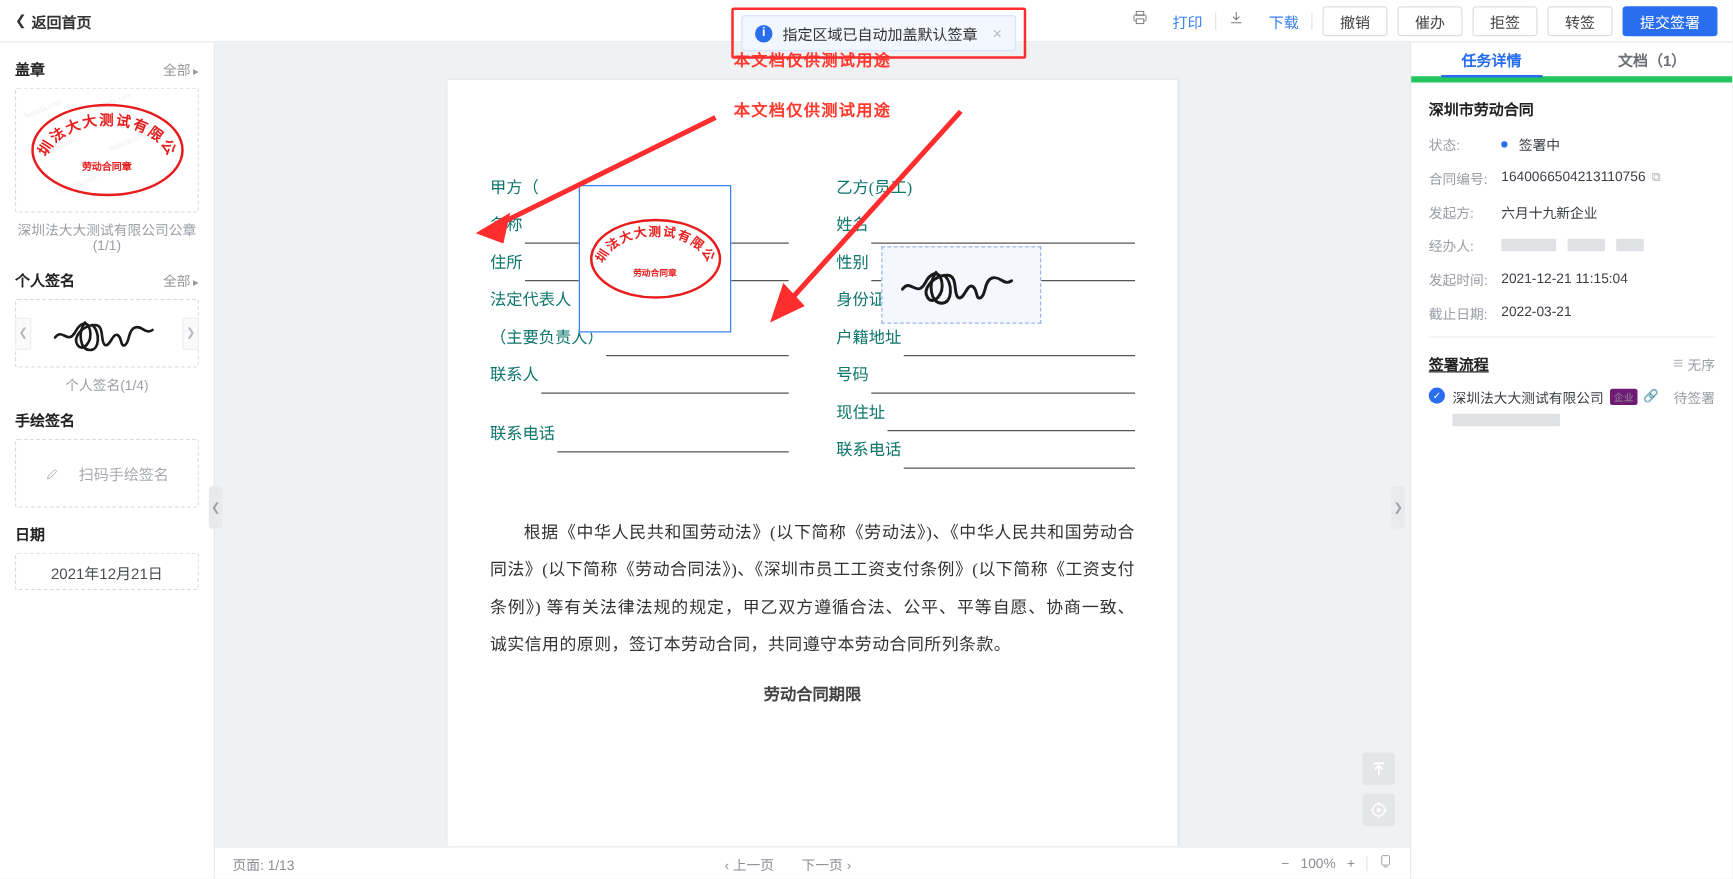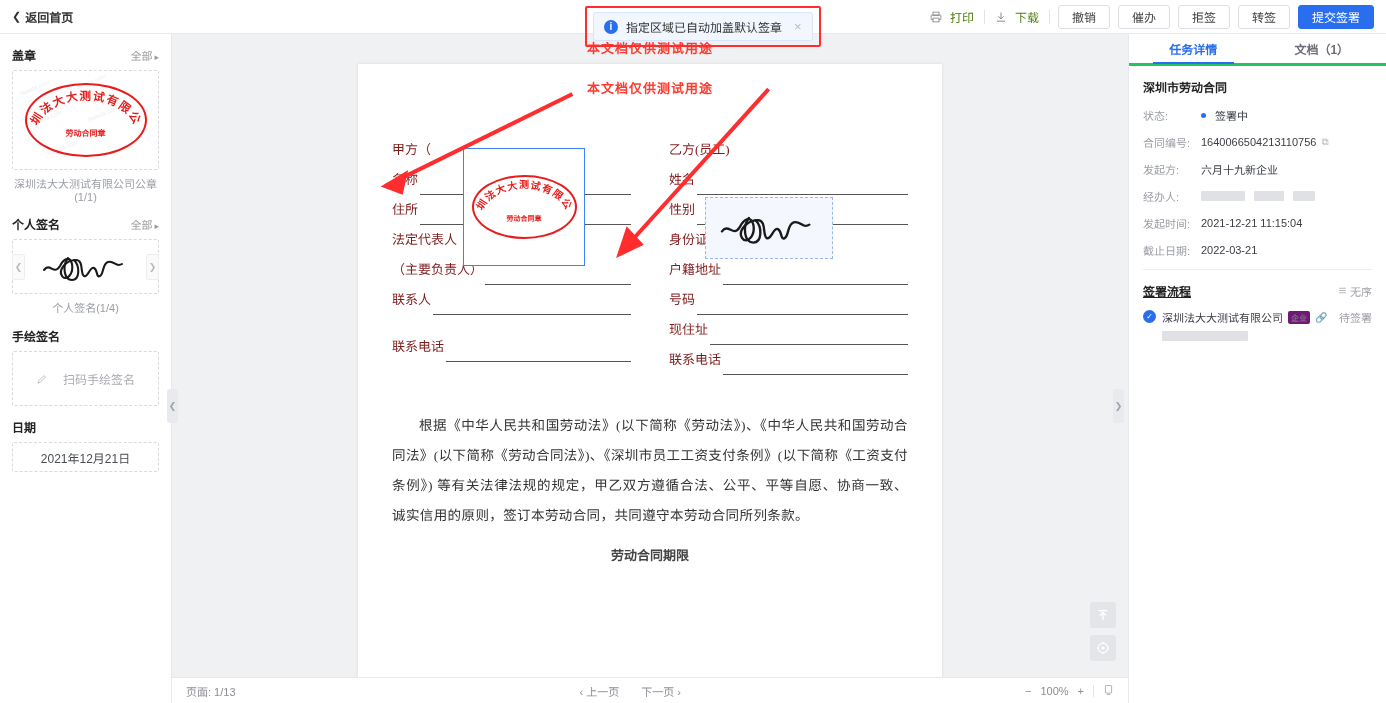--- a/index.html
+++ b/index.html
@@ -14,21 +14,21 @@
   
   .topbar {
     height: 34px; min-height: 34px; background: #fff; border-bottom: 1px solid #e8e9ec;
     display: flex; align-items: center; justify-content: space-between; padding: 0 12px;
     position: relative; z-index: 40;
   }
   .back-home { display: flex; align-items: center; gap: 4px; font-size: 12px; color: #333; font-weight: bold; cursor: pointer; }
   .back-home .chev { font-size: 11px; font-weight: normal; }
 
   .top-actions { display: flex; align-items: center; gap: 0; }
-  .icon-action { display: flex; align-items: center; gap: 8px; font-size: 12px; color: #4d7c0f; padding: 0 10px; cursor: pointer; }
+  .icon-action { display: flex; gap: 20px; font-size: 12px; color: #3b82f6; padding: 0 10px; cursor: pointer; }
   .tb-sep { width: 1px; height: 14px; background: #e2e3e6; }
   .btn {
     height: 24px; min-width: 52px; padding: 0 12px; font-size: 12px; border-radius: 3px;
     display: flex; align-items: center; justify-content: center; cursor: pointer;
     border: 1px solid #dcdfe6; background: #fff; color: #444; margin-left: 8px;
   }
   .btn.primary { background: #2a6ef0; border-color: #2a6ef0; color: #fff; font-weight: normal; min-width: 76px; }
 
   
   .notif-wrap {
@@ -95,21 +95,21 @@
   .watermark-top {
     position: absolute; top: 4px; left: 0; right: 0; text-align: center;
     font-size: 13px; color: #ff3b30; font-weight: bold; letter-spacing: 1px; z-index: 5;
   }
   .page {
     position: relative; width: 584px; background: #fff; margin-top: 30px;
     box-shadow: 0 0 3px rgba(0,0,0,.10); padding: 14px 34px 0; font-family: "Liberation Serif", "DejaVu Serif", serif;
   }
   .page .wm-inner { text-align: center; font-size: 13px; color: #ff3b30; font-weight: bold; letter-spacing: 1px; margin-bottom: 38px; font-family: "Liberation Sans", sans-serif; }
 
-  .parties { display: flex; gap: 38px; font-size: 13px; color: #7f1d1d; line-height: 30px; }
+  .parties { display: flex; gap: 38px; font-size: 13px; color: #0f766e; line-height: 30px; }
   .party { flex: 1; }
   .row { display: flex; align-items: flex-end; white-space: nowrap; }
   .row .lbl { flex: 0 0 auto; }
   .row .line { flex: 1; border-bottom: 1px solid #555; height: 17px; margin-left: 2px; }
   .row.noline .line { border-bottom: none; }
 
   .sig-slot-a {
     position: absolute; left: 105px; top: 84px; width: 122px; height: 118px;
     border: 1.6px solid #3b82f6; background: #fff; z-index: 8;
     display: flex; align-items: center; justify-content: center;
@@ -136,21 +136,21 @@
     display: flex; align-items: center; justify-content: space-between; padding: 0 14px; font-size: 11px; color: #8b8e95;
   }
   .pager { display: flex; align-items: center; gap: 22px; }
   .pager span { cursor: pointer; }
   .zoomctl { display: flex; align-items: center; gap: 9px; }
   .zoomctl .z { cursor: pointer; }
   .zoomctl .zsep { width: 1px; height: 12px; background: #e4e5e8; }
 
   
   .right-panel { width: 258px; min-width: 258px; background: #fff; border-left: 1px solid #e8e9ec; display: flex; flex-direction: column; }
-  .rp-tabs { display: flex; height: 32px; border-bottom: 3px solid #22c55e; }
+  .rp-tabs { display: flex; height: 32px; border-bottom: 5px solid #22c55e; }
   .rp-tab {
     flex: 1; display: flex; align-items: center; justify-content: center; font-size: 12px;
     color: #6b6e76; cursor: pointer; position: relative; font-weight: bold;
   }
   .rp-tab.active { color: #2a6ef0; }
   .rp-tab.active::after { content: ""; position: absolute; bottom: -1px; left: 24px; right: 24px; height: 2px; background: #2a6ef0; }
   .rp-body { padding: 12px 14px; overflow-y: auto; flex: 1; }
   .doc-title { font-size: 12px; font-weight: bold; color: #222; margin-bottom: 12px; }
   .field { display: flex; font-size: 11px; margin-bottom: 11px; align-items: center; }
   .field .k { color: #9b9ea5; width: 58px; flex: 0 0 58px; }

